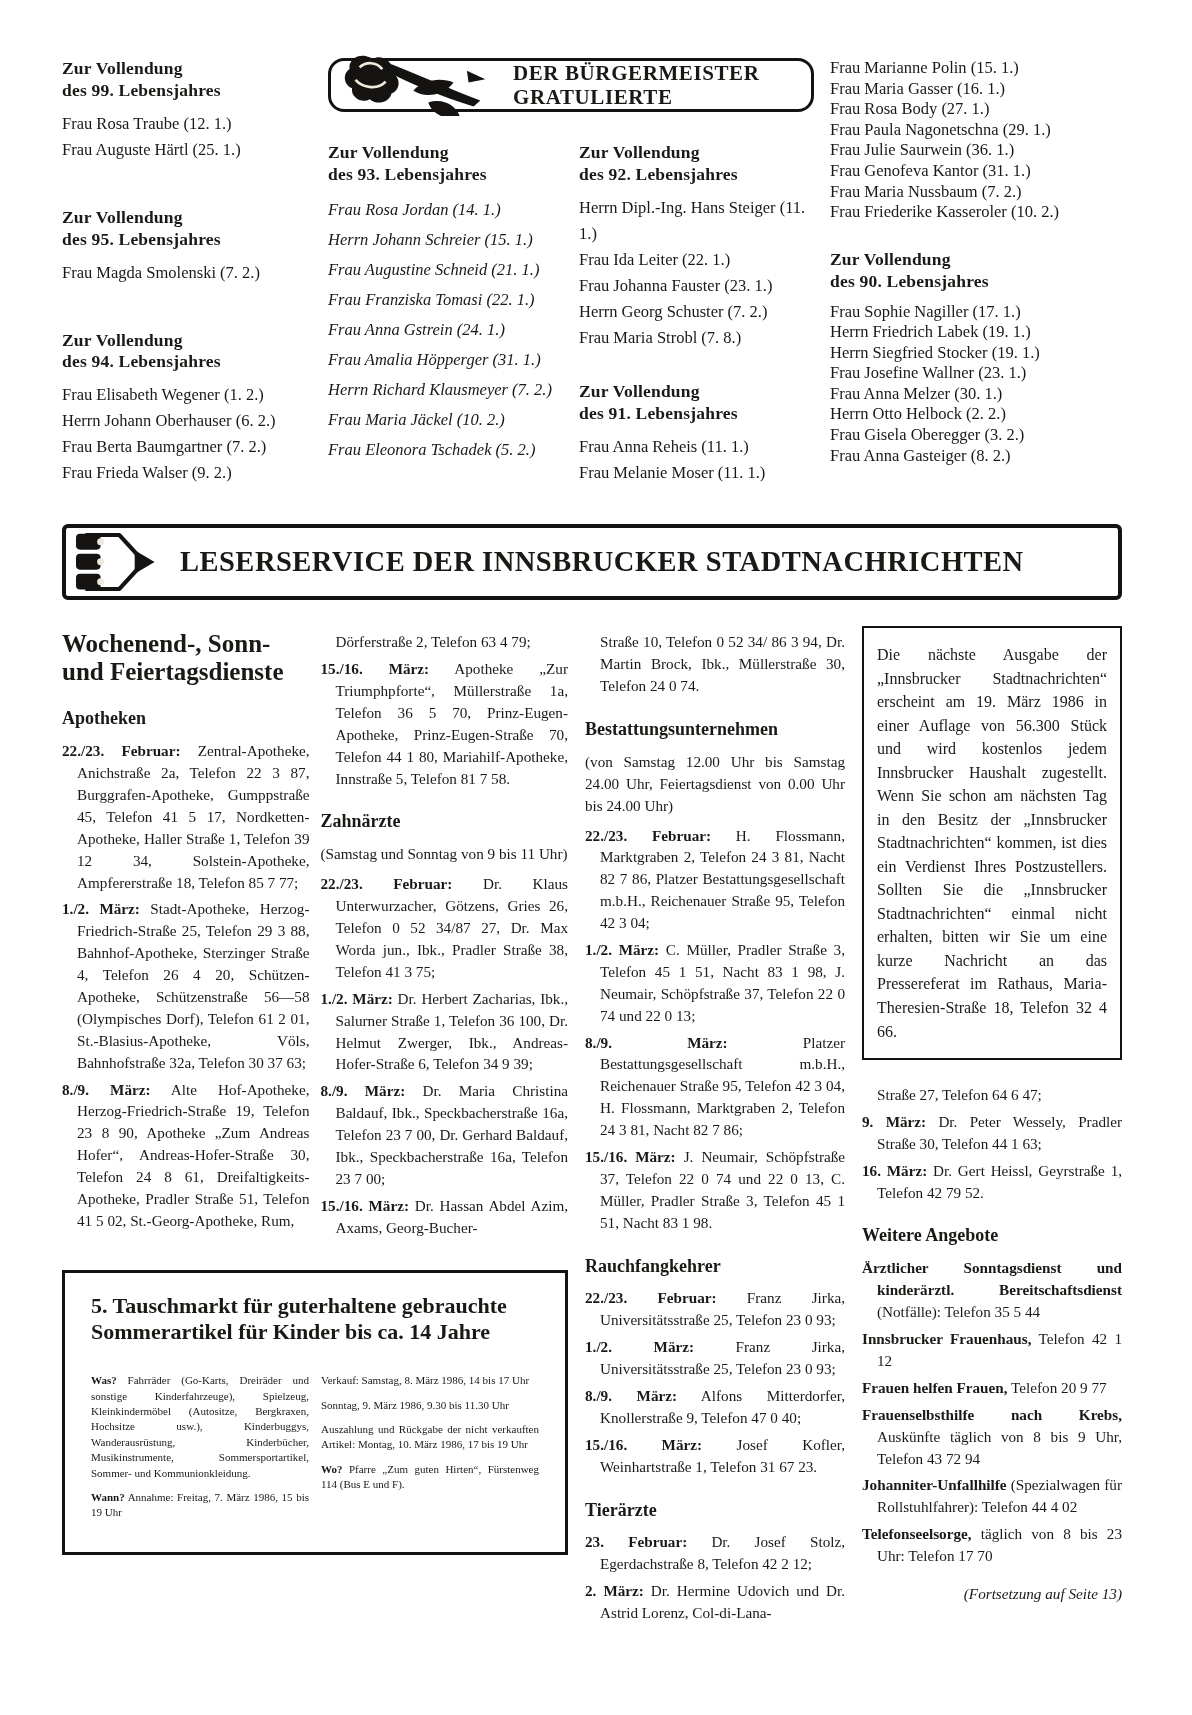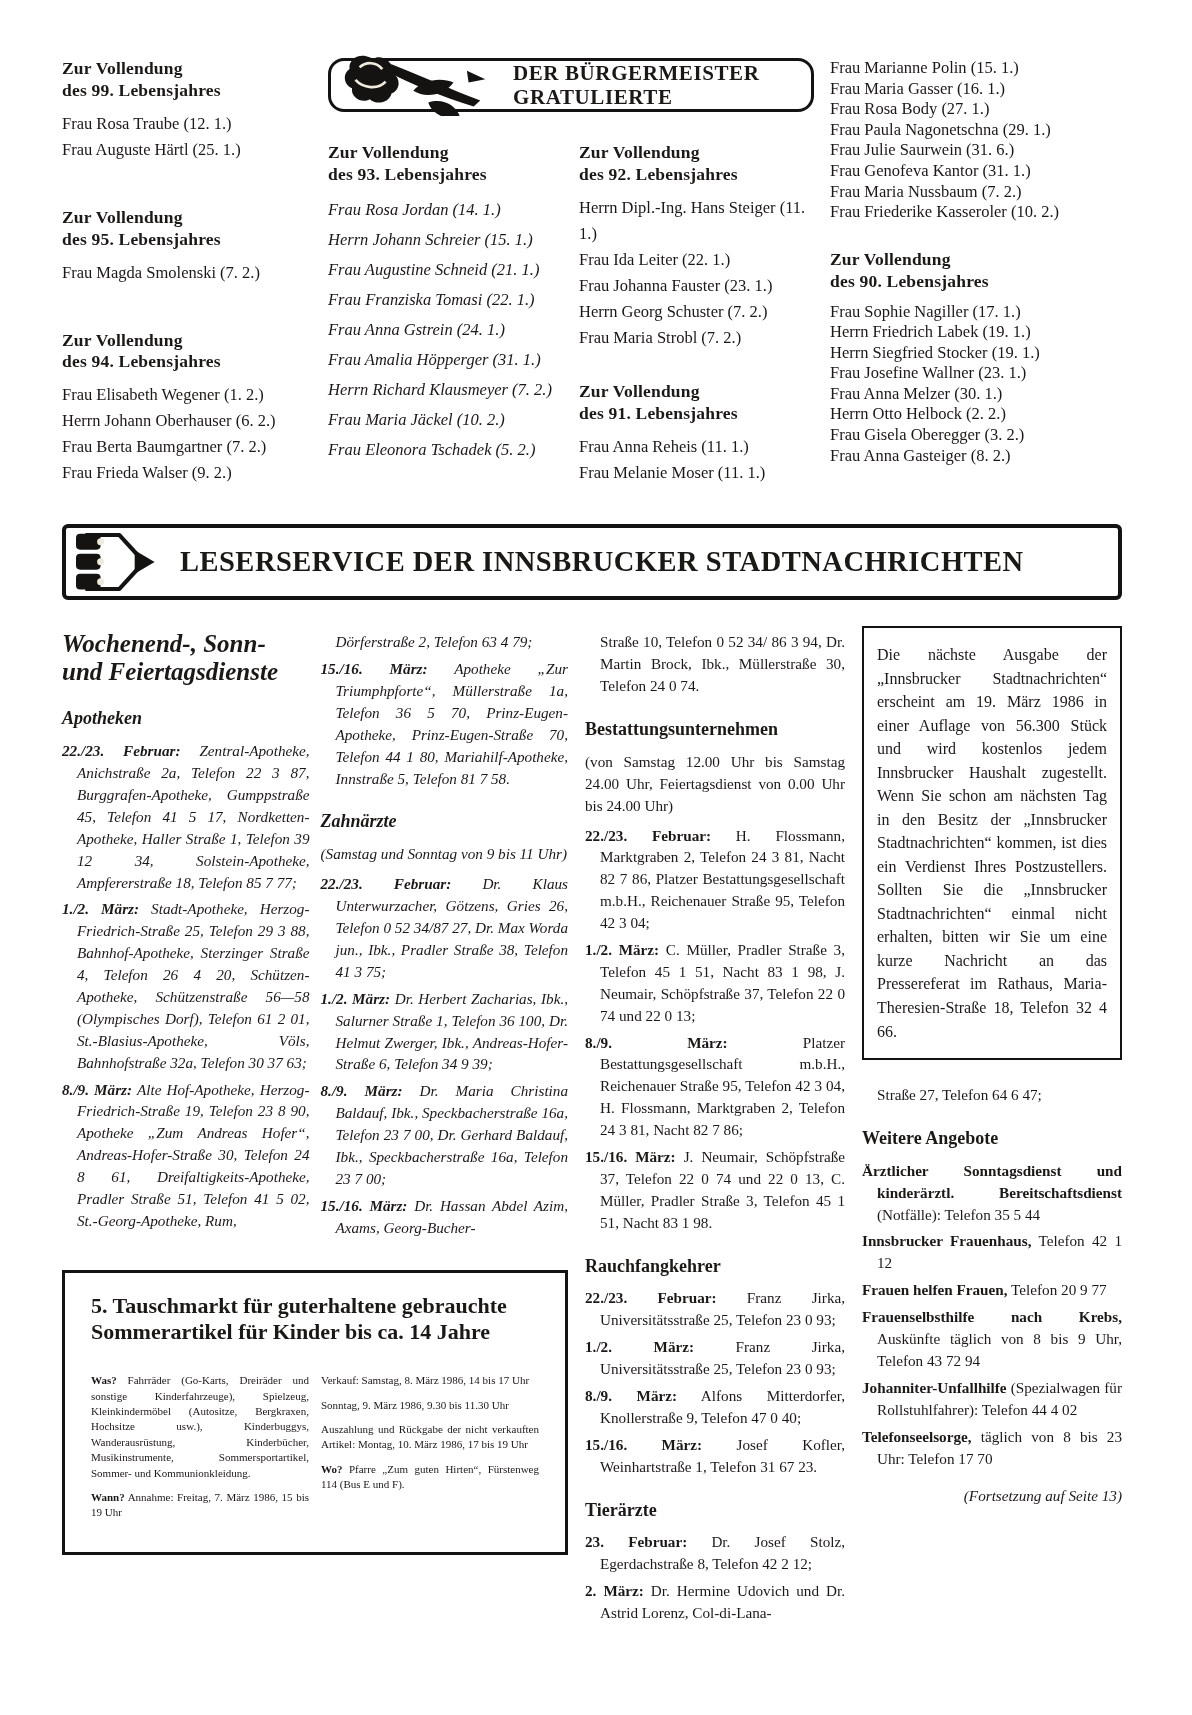--- a/index.html
+++ b/index.html
@@ -35,21 +35,21 @@
   
   .banner {
     margin-top:38px;
     border:4px solid #141311; border-radius:6px;
     height:76px; display:flex; align-items:center; gap:16px;
     padding:6px 18px 6px 10px;
   }
   .banner-title { font-size:28.5px; font-weight:bold; letter-spacing:.5px; white-space:nowrap; }
   
   .services { display:grid; grid-template-columns:506px 1fr 1fr; gap:17px; margin-top:26px; font-size:15.2px; line-height:1.44; }
-  .sv-left-two { display:grid; grid-template-columns:1fr 1fr; gap:11px;font-style:italic; }
+  .sv-left-two { display:grid; grid-template-columns:1fr 1fr; gap:11px; }
   .sv-col { text-align:justify; }
   .main-head { font-size:25px; line-height:1.12; margin:4px 0 20px; text-align:left; }
   .sub-head { font-size:18px; margin:20px 0 8px; text-align:left; }
   .entry { padding-left:15px; text-indent:-15px; margin:5px 0; }
   .entry b:empty { display:none; }
   .cont { padding-left:15px; margin:5px 0; }
   .note { margin:2px 0 8px; }
   .issue-box { border:2.5px solid #141311; padding:15px 13px; font-size:16px; line-height:1.47; margin-bottom:24px; }
   .fort { text-align:right; font-style:italic; margin-top:16px; }
   
@@ -137,21 +137,21 @@
         <div>
 
         <div class="group">
               <h4 class="g-head"><span>Zur Vollendung</span><br><span>des 92. Lebensjahres</span></h4>
               <ul class="names lh-mid">
 
               <li>Herrn Dipl.-Ing. Hans Steiger (11. 1.)</li>
                 <li>Frau Ida Leiter (22. 1.)</li>
                 <li>Frau Johanna Fauster (23. 1.)</li>
                 <li>Herrn Georg Schuster (7. 2.)</li>
-                <li>Frau Maria Strobl (7. 2.)</li>
+                <li>Frau Maria Strobl (7. 8.)</li>
               </ul>
             </div>
             <div class="group">
               <h4 class="g-head"><span>Zur Vollendung</span><br><span>des 91. Lebensjahres</span></h4>
               <ul class="names lh-mid">
 
               <li>Frau Anna Reheis (11. 1.)</li>
                 <li>Frau Melanie Moser (11. 1.)</li>
               </ul>
             </div>
@@ -159,21 +159,21 @@
       </div>
     </div>
 
     <div class="col4">
       <ul class="names lh-tight">
 
       <li>Frau Marianne Polin (15. 1.)</li>
           <li>Frau Maria Gasser (16. 1.)</li>
           <li>Frau Rosa Body (27. 1.)</li>
           <li>Frau Paula Nagonetschna (29. 1.)</li>
-          <li>Frau Julie Saurwein (31. 6.)</li>
+          <li>Frau Julie Saurwein (36. 1.)</li>
           <li>Frau Genofeva Kantor (31. 1.)</li>
           <li>Frau Maria Nussbaum (7. 2.)</li>
           <li>Frau Friederike Kasseroler (10. 2.)</li>
         </ul>
       <div>
 
       <div class="group">
             <h4 class="g-head"><span>Zur Vollendung</span><br><span>des 90. Lebensjahres</span></h4>
             <ul class="names lh-tight">
 
@@ -285,20 +285,25 @@
       <div>
 
       <p class="entry"><b>23. Februar:</b> <span>Dr. Josef Stolz, Egerdachstraße 8, Telefon 42 2 12;</span></p>
           <p class="entry"><b>2. März:</b> <span>Dr. Hermine Udovich und Dr. Astrid Lorenz, Col-di-Lana-</span></p>
         </div>
     </div>
 
     <div class="sv-col">
       <div class="issue-box">Die nächste Ausgabe der „Innsbrucker Stadtnachrichten“ erscheint am 19. März 1986 in einer Auflage von 56.300 Stück und wird kostenlos jedem Innsbrucker Haushalt zugestellt. Wenn Sie schon am nächsten Tag in den Besitz der „Innsbrucker Stadtnachrichten“ kommen, ist dies ein Verdienst Ihres Postzustellers. Sollten Sie die „Innsbrucker Stadtnachrichten“ einmal nicht erhalten, bitten wir Sie um eine kurze Nachricht an das Pressereferat im Rathaus, Maria-Theresien-Straße 18, Telefon 32 4 66.</div>
       <p class="cont">Straße 27, Telefon 64 6 47;</p>
+      <div>
+
+      <p class="entry"><b>9. März:</b> <span>Dr. Peter Wessely, Pradler Straße 30, Telefon 44 1 63;</span></p>
+          <p class="entry"><b>16. März:</b> <span>Dr. Gert Heissl, Geyrstraße 1, Telefon 42 79 52.</span></p>
+        </div>
       <h3 class="sub-head">Weitere Angebote</h3>
       <div>
 
       <p class="entry"><b>Ärztlicher Sonntagsdienst und kinderärztl. Bereitschaftsdienst</b> <span>(Notfälle): Telefon 35 5 44</span></p>
           <p class="entry"><b>Innsbrucker Frauenhaus,</b> <span>Telefon 42 1 12</span></p>
           <p class="entry"><b>Frauen helfen Frauen,</b> <span>Telefon 20 9 77</span></p>
           <p class="entry"><b>Frauenselbsthilfe nach Krebs,</b> <span>Auskünfte täglich von 8 bis 9 Uhr, Telefon 43 72 94</span></p>
           <p class="entry"><b>Johanniter-Unfallhilfe</b> <span>(Spezialwagen für Rollstuhlfahrer): Telefon 44 4 02</span></p>
           <p class="entry"><b>Telefonseelsorge,</b> <span>täglich von 8 bis 23 Uhr: Telefon 17 70</span></p>
         </div>

